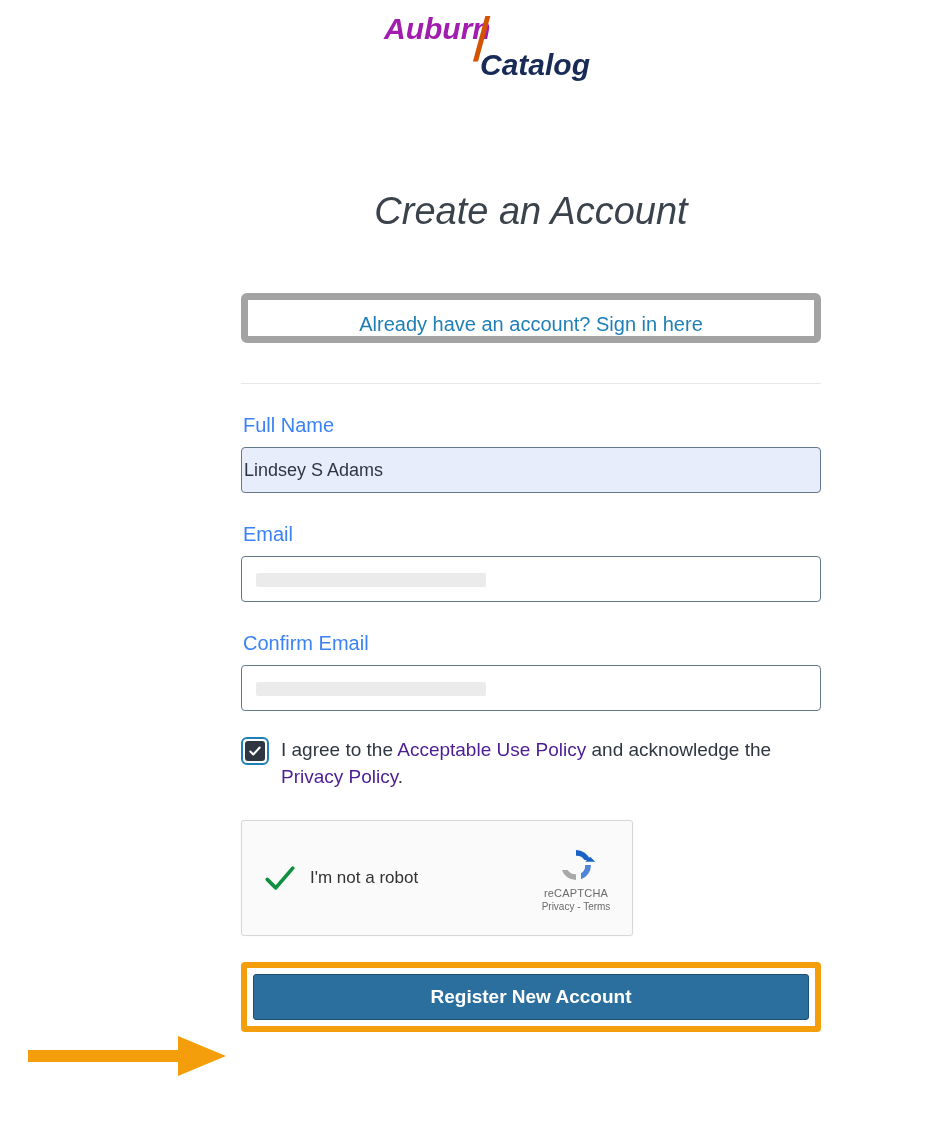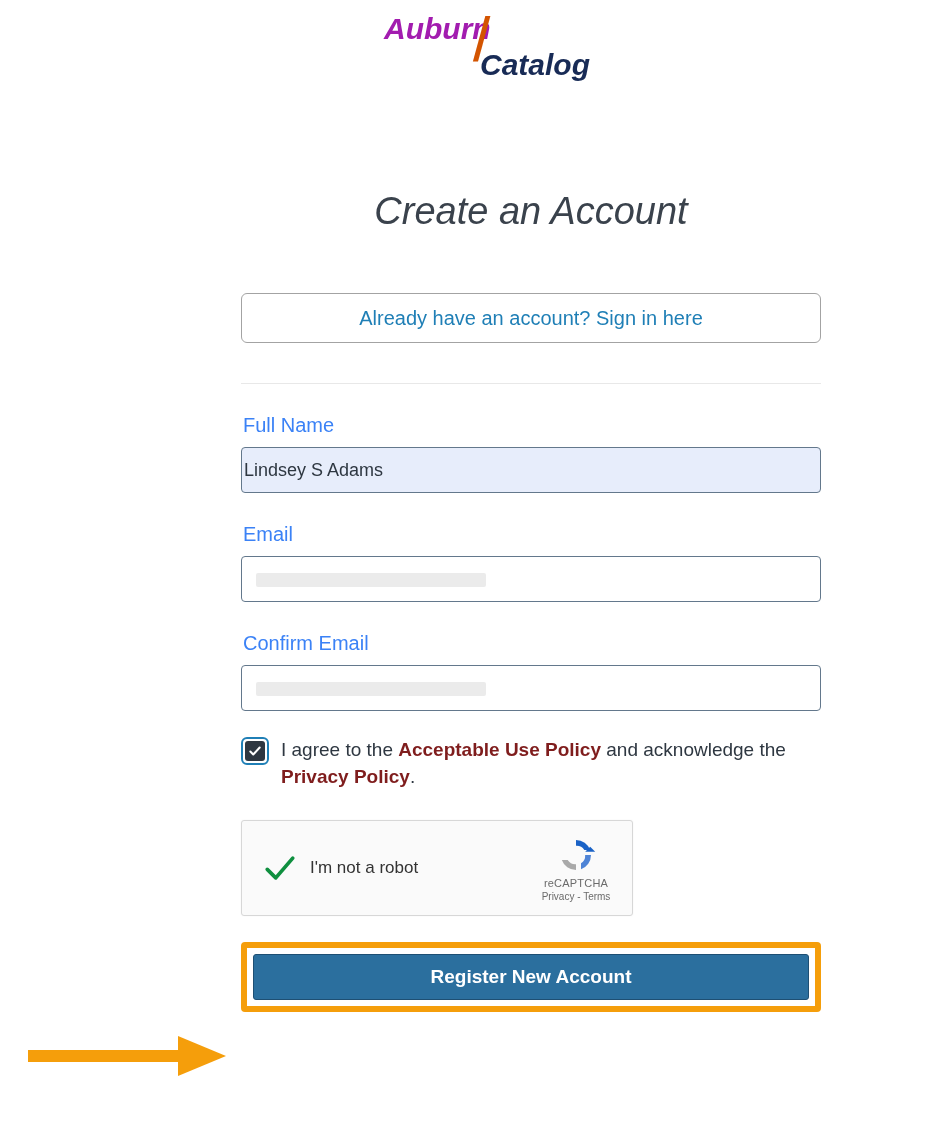--- a/index.html
+++ b/index.html
@@ -78,21 +78,21 @@
 
   .signin-btn {
     display: block;
     width: 100%;
     height: 50px;
     line-height: 48px;
     text-align: center;
     font-size: 20px;
     color: #1f7fb6;
     background: #fff;
-    border: 1px solid #a3a3a3;
+    border: 7px solid #a3a3a3;
     border-radius: 6px;
     cursor: pointer;
   }
 
   .divider {
     border: none;
     border-top: 1px solid #e8e8e8;
     margin: 40px 0 30px 0;
   }
 
@@ -159,31 +159,31 @@
     justify-content: center;
   }
   .consent-check-inner svg { display:block; }
   .consent-text {
     flex: 1 1 auto;
     font-size: 19px;
     line-height: 1.4;
     color: #2e3741;
   }
   .consent-text a {
-    color: #7f1d1d;
+    color: #4c1d95;
     text-decoration: none;
-    font-weight: 700;
+    font-weight: 400;
     cursor: pointer;
   }
 
   
   .recaptcha {
     margin-top: 30px;
     width: 392px;
-    height: 96px;
+    height: 116px;
     border: 1px solid #d7d7d7;
     border-radius: 3px;
     background: #fafafa;
     display: flex;
     align-items: center;
     padding: 0 14px 0 18px;
     box-shadow: 0 0 2px rgba(0,0,0,0.05);
   }
   .rc-tick {
     flex: 0 0 auto;

